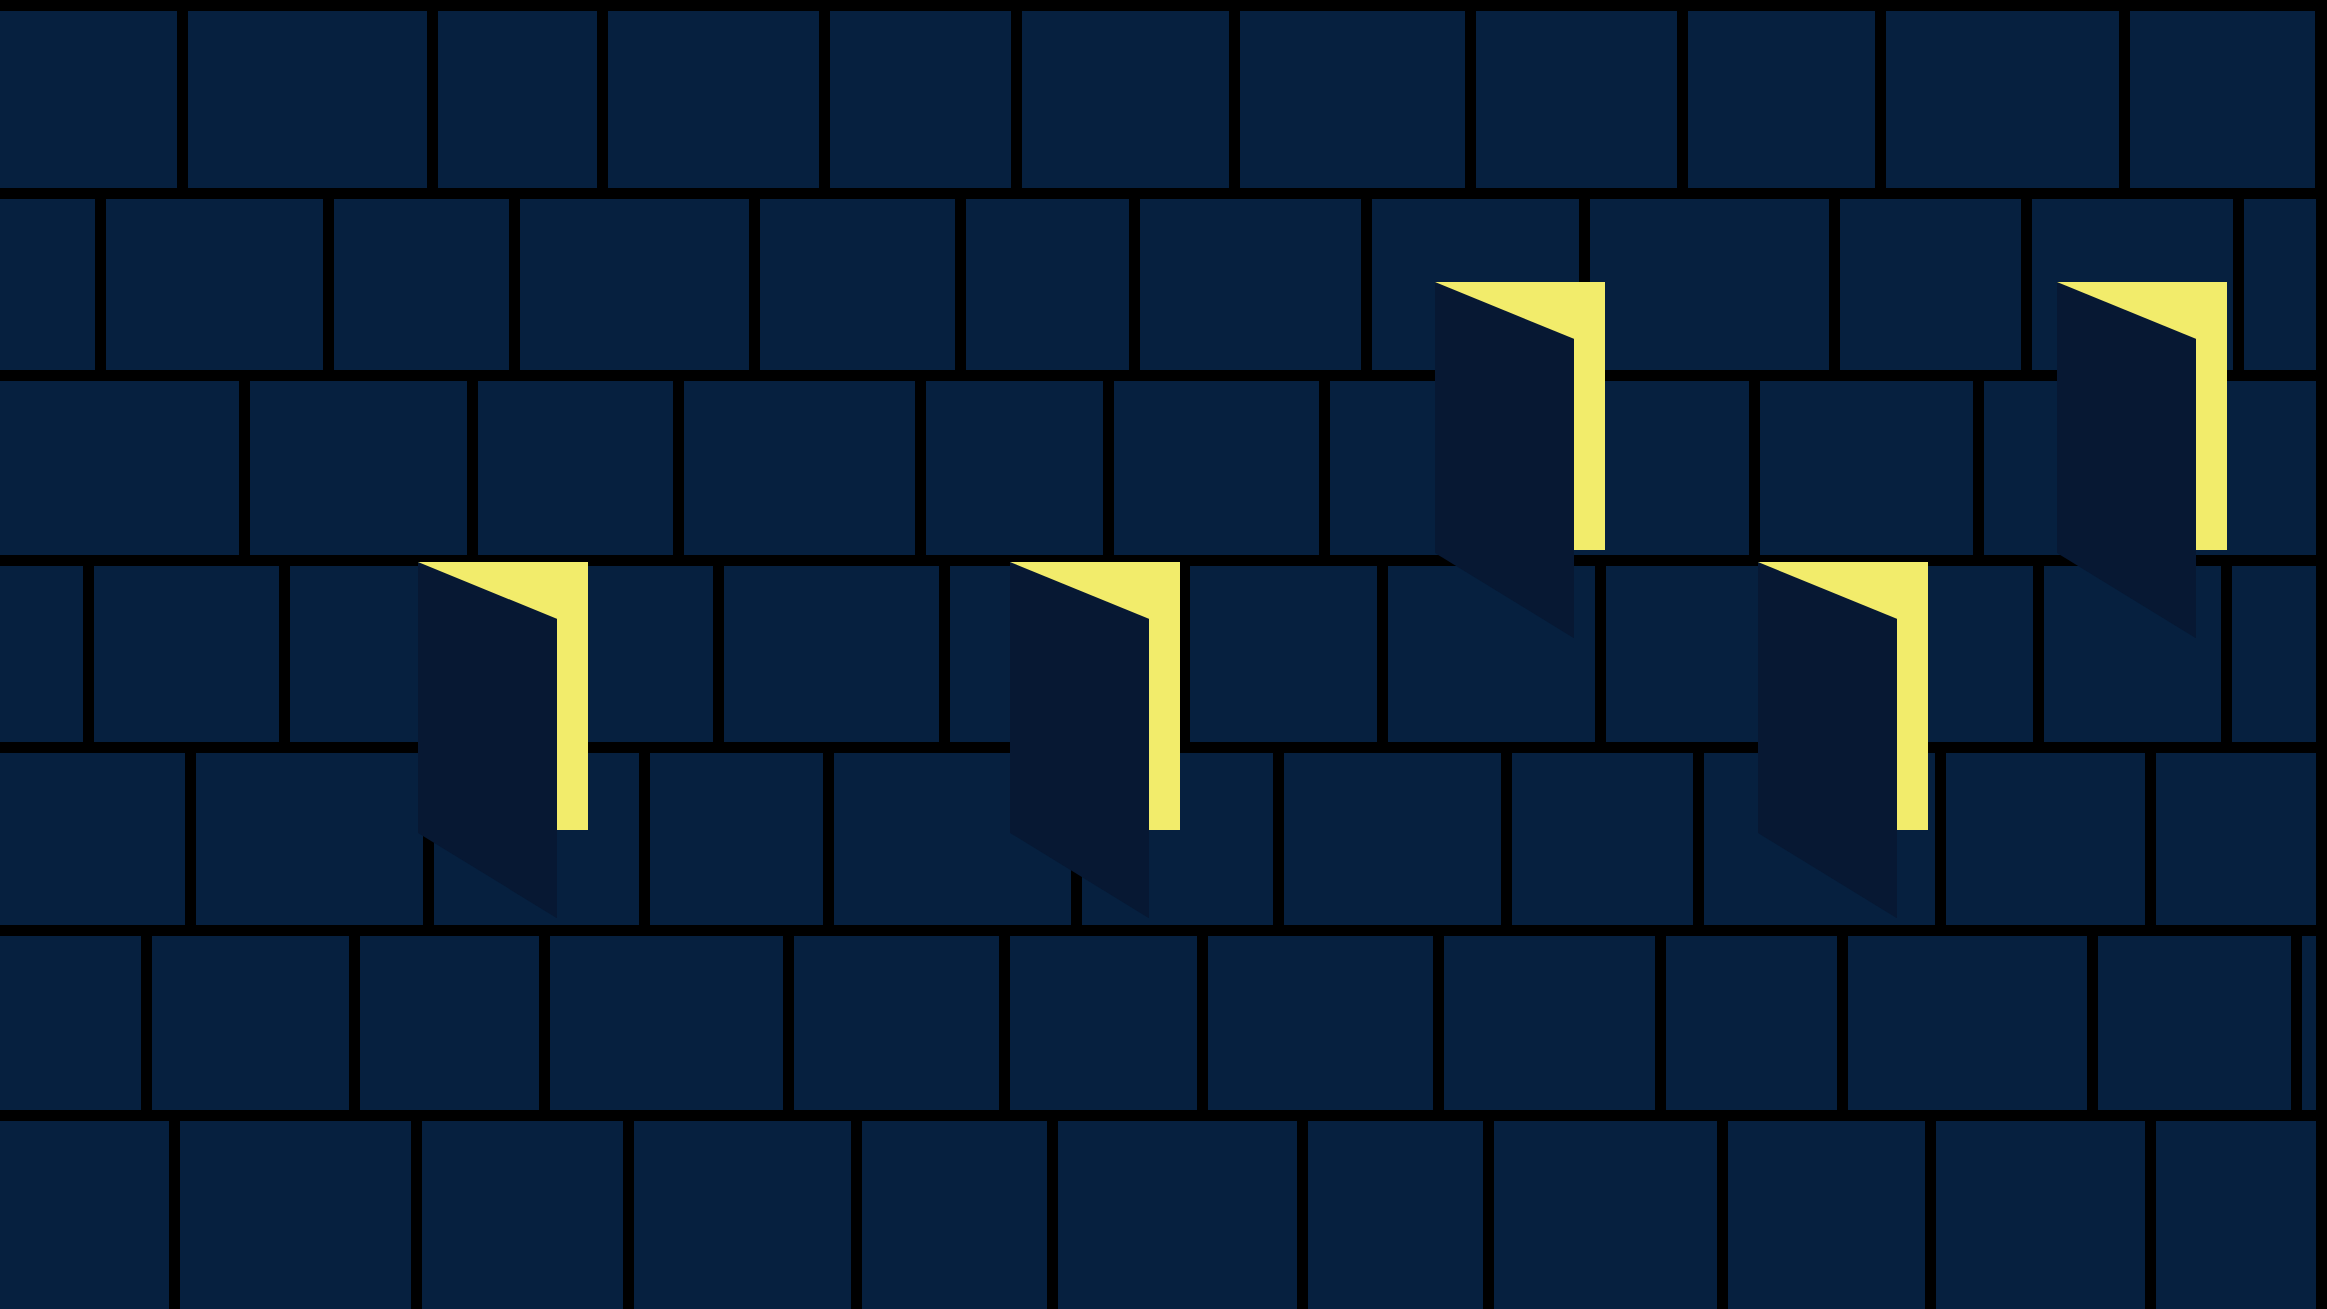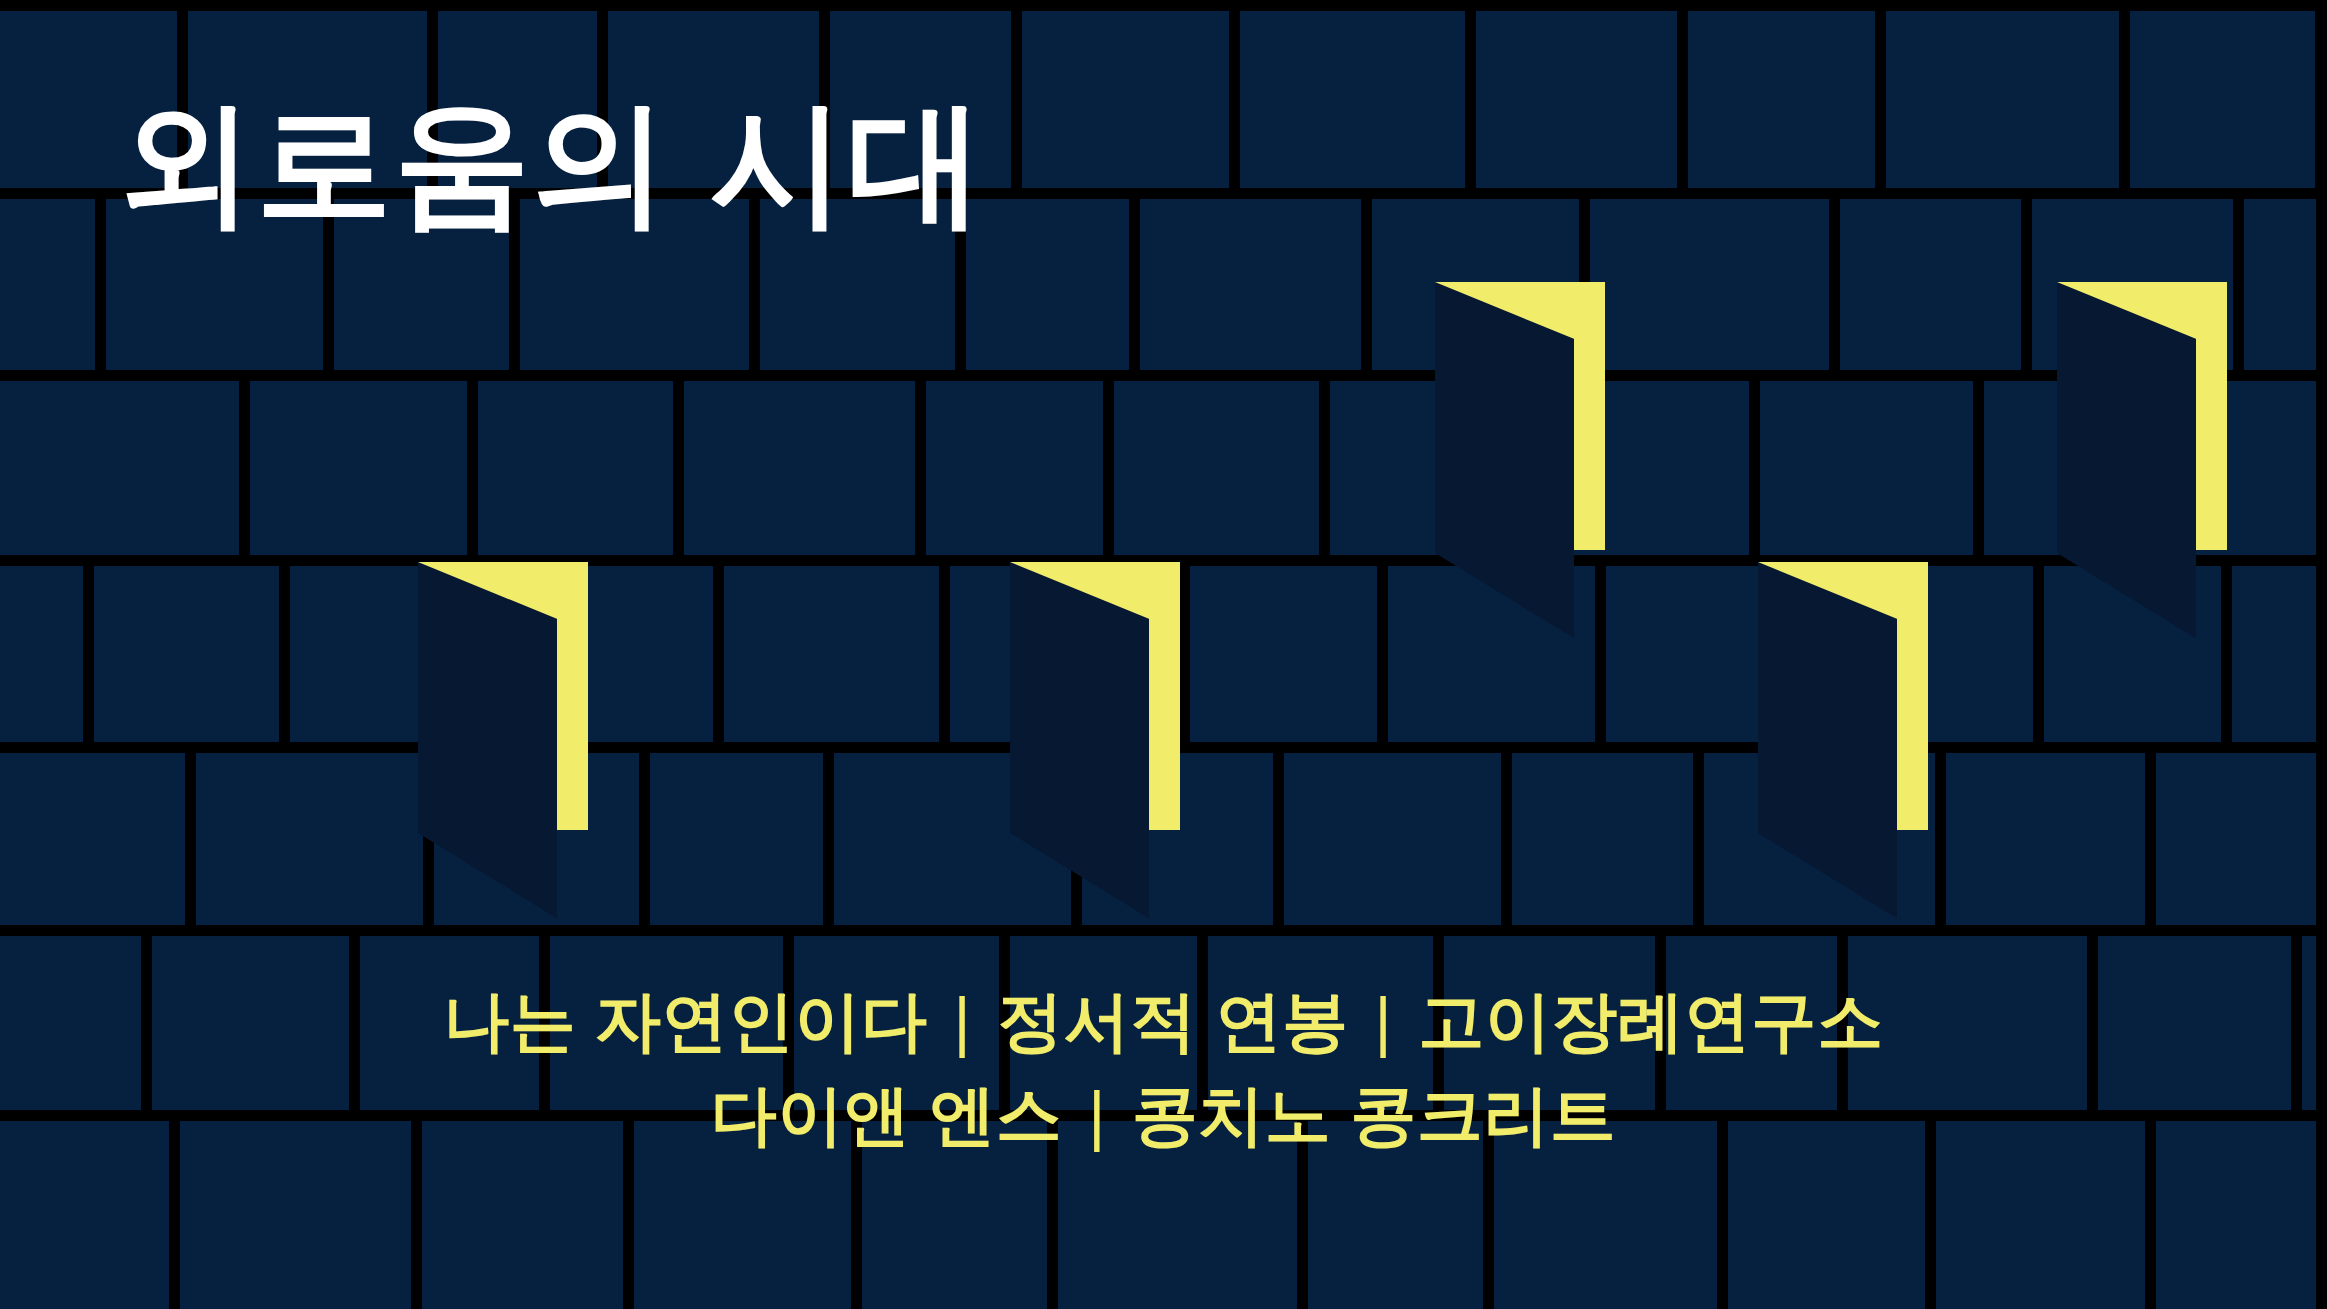--- a/index.html
+++ b/index.html
@@ -207,22 +207,17 @@
         <div class="panel" style="background: rgb(7, 24, 51); height: 356.44px; width: 139.4px; clip-path: polygon(0% 0%, 100% 16%, 100% 100%, 0% 76%);"></div>
       </div>
       <div class="door" style="left: 1758px; top: 562px; width: 170px; height: 268px;">
         <div class="light" style="background: rgb(242, 236, 107);"></div>
         <div class="panel" style="background: rgb(7, 24, 51); height: 356.44px; width: 139.4px; clip-path: polygon(0% 0%, 100% 16%, 100% 100%, 0% 76%);"></div>
       </div>
     </div>
 
   <div id="text-layer">
 
-    <div id="title">외로움의 시대</div>
-
-
-    <div id="credits">
-        <div class="credit-line"><span>나는 자연인이다</span><span class="sep">|</span><span>정서적 연봉</span><span class="sep">|</span><span>고이장례연구소</span></div>
-        <div class="credit-line"><span>다이앤 엔스</span><span class="sep">|</span><span>콩치노 콩크리트</span></div>
-      </div>
+
+
 
   </div>
 </div>
 
 </body></html>

